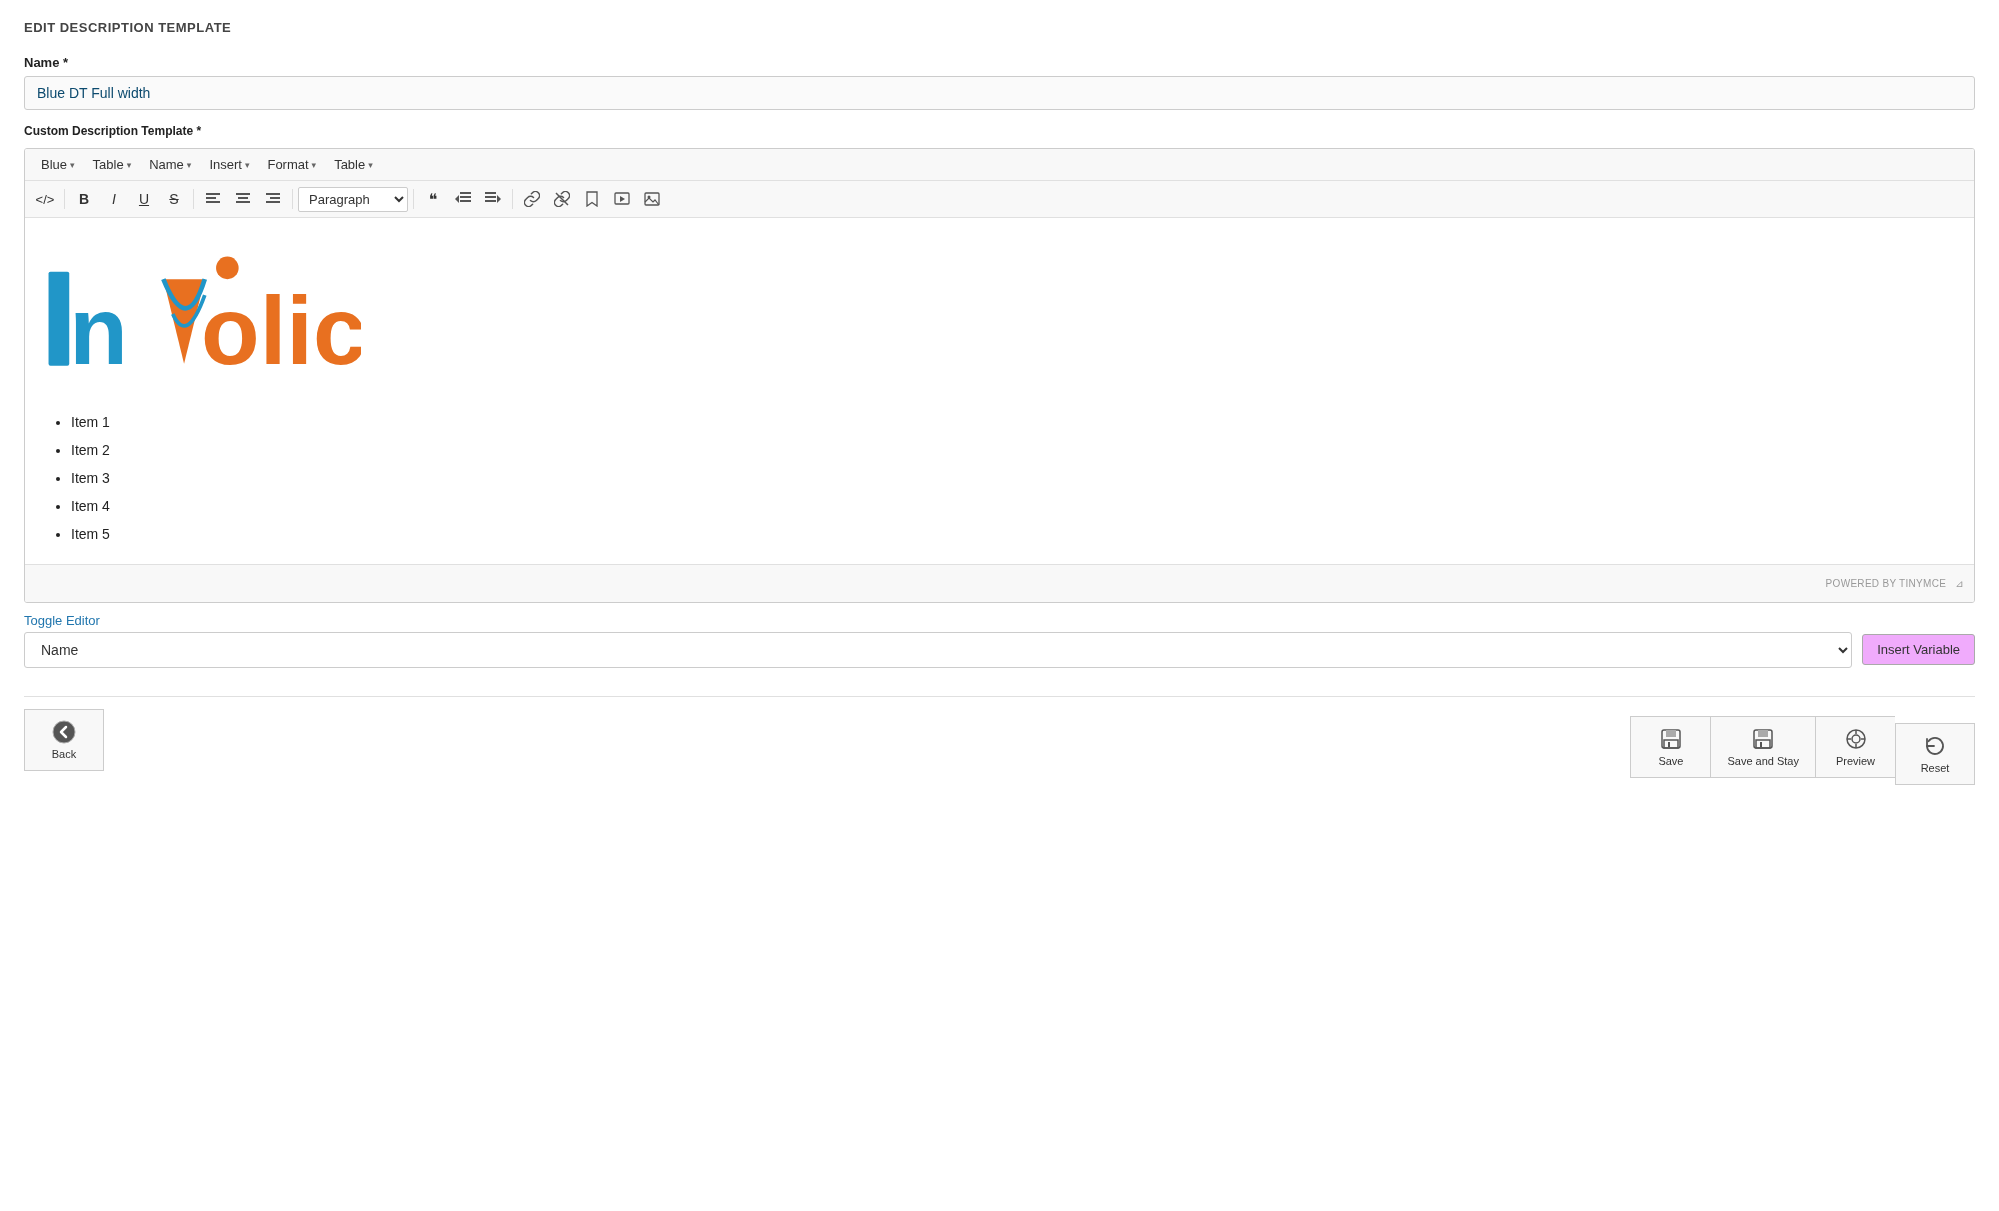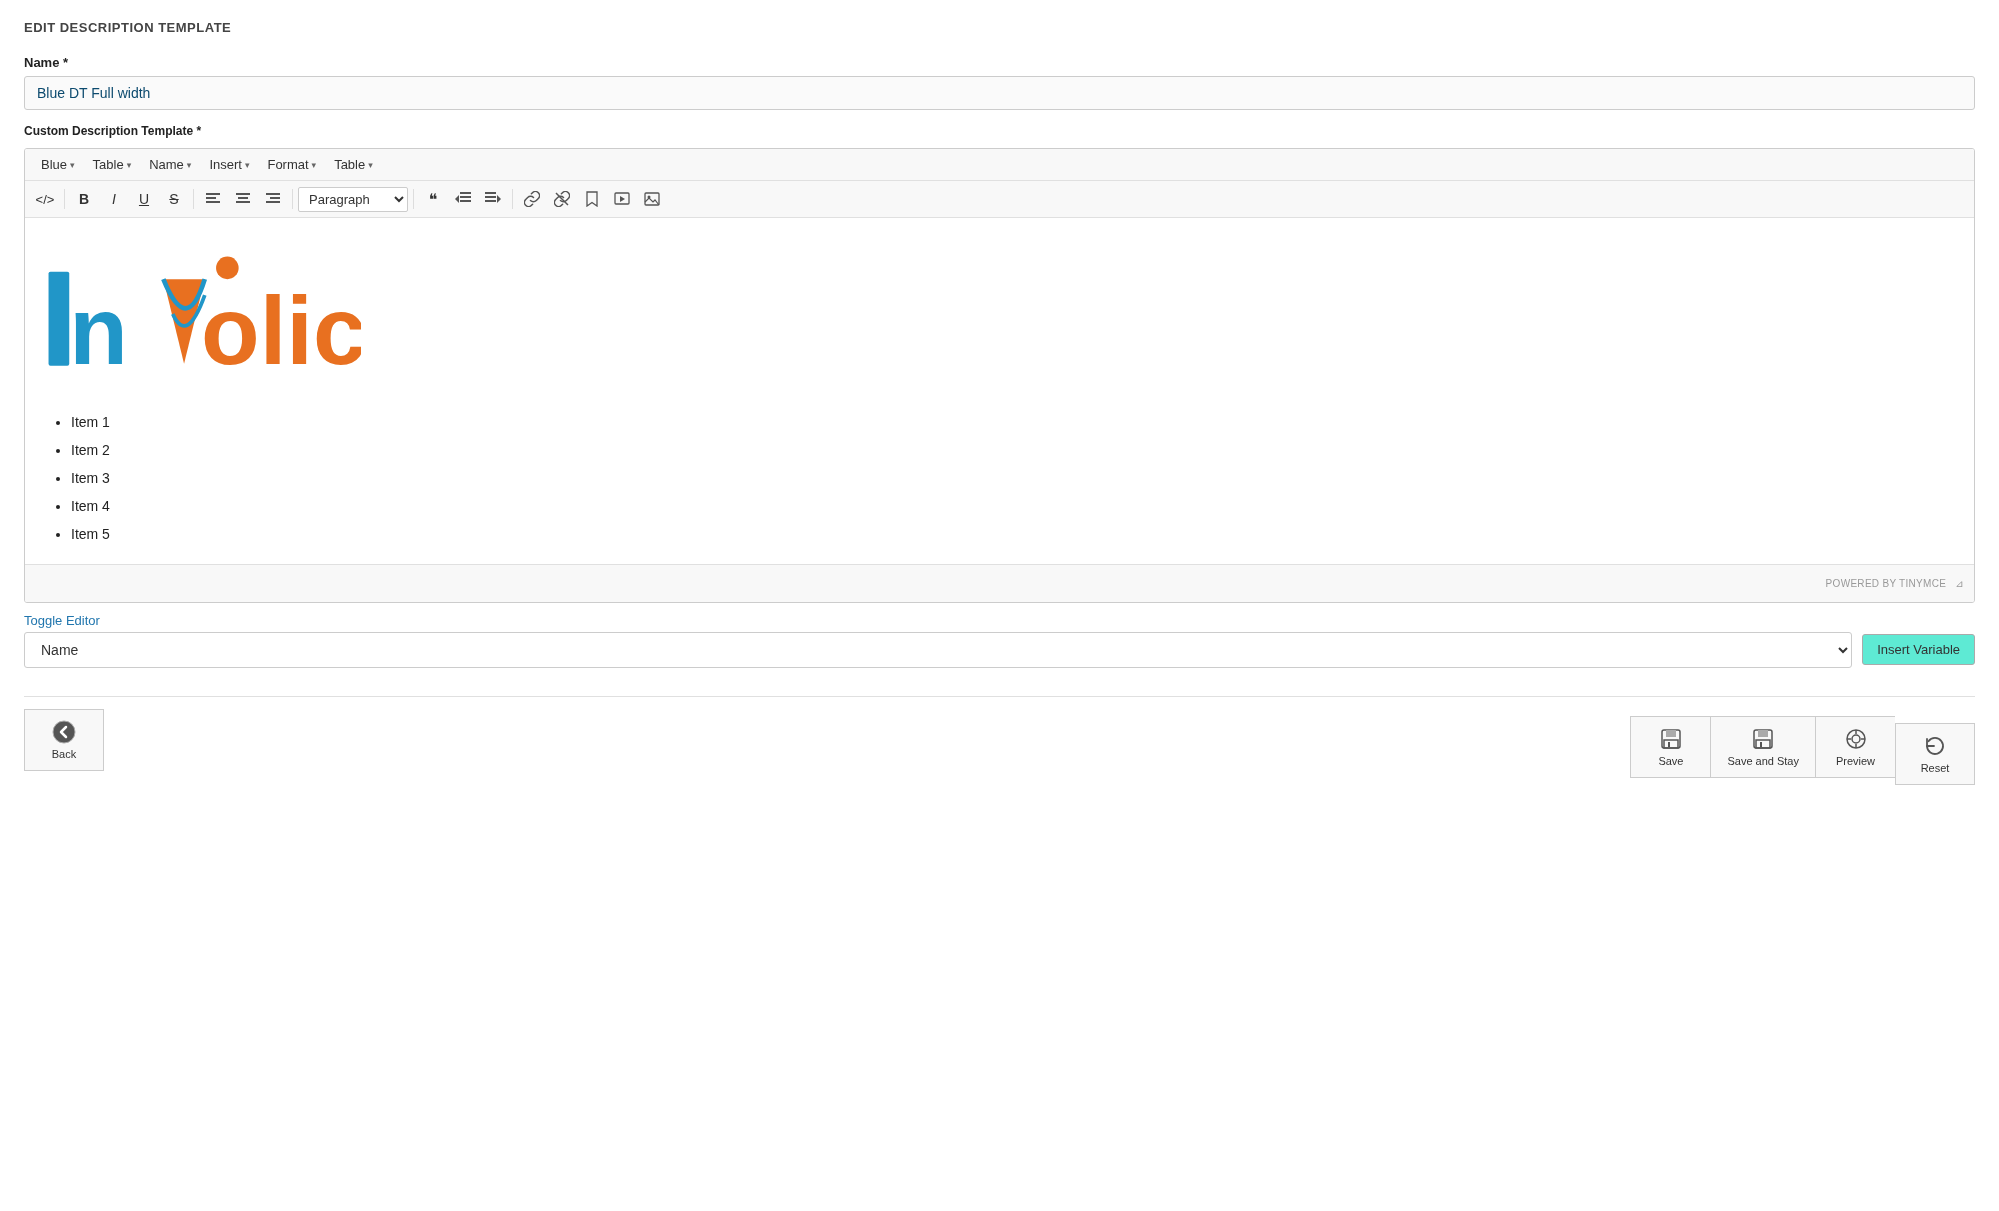--- a/index.html
+++ b/index.html
@@ -172,21 +172,21 @@
       font-size: 14px;
       color: #333;
       background: #fff;
       cursor: pointer;
       appearance: auto;
     }
     .insert-btn {
       padding: 7px 14px;
       border: 1px solid #aaa;
       border-radius: 3px;
-      background: #5eead4;
+      background: #f0abfc;
       font-size: 13px;
       color: #333;
       cursor: pointer;
       white-space: nowrap;
     }
     .bottom-bar {
       display: flex;
       align-items: flex-start;
       justify-content: space-between;
       margin-top: 28px;

